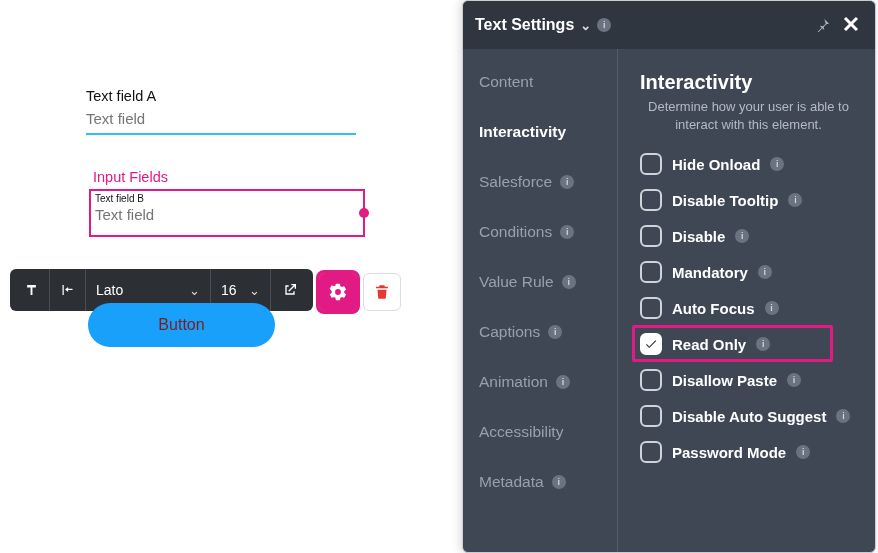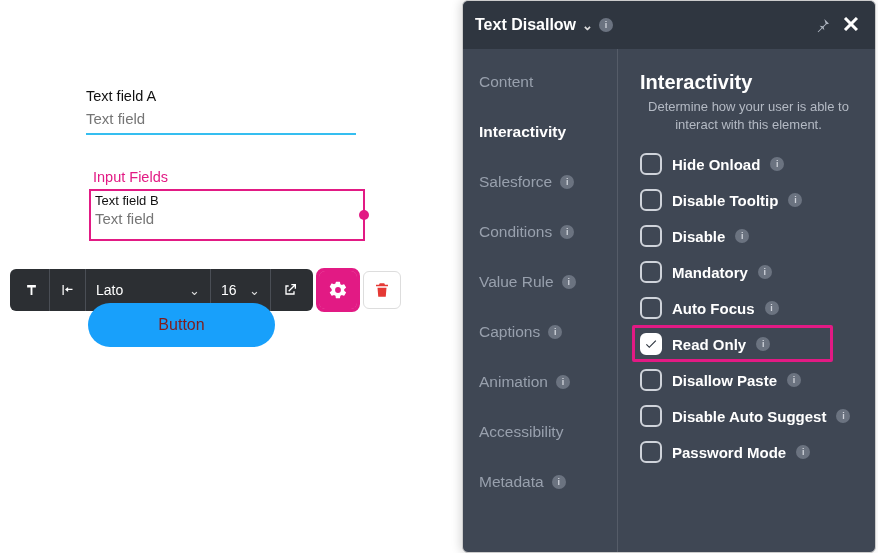--- a/index.html
+++ b/index.html
@@ -39,38 +39,38 @@
     position: relative;
     padding-bottom: 10px;
   }
   .selection-handle {
     position: absolute;
     width: 10px; height: 10px;
     border-radius: 50%;
     background: #E21A84;
     right: -6px; top: 50%; transform: translateY(-50%);
   }
-  .label-b { font-size: 13px; color: #111; margin: 2px 4px 0 4px; }
+  .label-b { font-size: 10px; color: #111; margin: 2px 4px 0 4px; }
   .input-b {
     width: calc(100% - 8px);
     margin: 0 4px;
     font-size: 15px;
     padding: 2px 0 2px 0;
     border: none;
     color: #999;
     background: transparent;
     outline: none;
   }
 
   
   .toolbar {
     position: absolute;
     left: 10px; top: 269px;
     height: 42px;
-    display: flex; align-items: center;
+    display: flex; align-items: flex-end;
     border-radius: 6px;
     overflow: visible;
   }
   .tb-dark {
     background: #2C2F33;
     display: flex; align-items: center;
     border-radius: 6px;
     padding: 0 4px;
     gap: 0;
   }
@@ -278,21 +278,21 @@
       </svg>
     </div>
   </div>
 
   <button class="button-pill">Button</button>
 </div>
 
 <div class="panel">
   <div class="panel-header">
     <div class="panel-title">
-      <span>Text Disallow</span>
+      <span>Text Settings</span>
       <span class="chev">⌄</span>
       <span class="info-dot">i</span>
     </div>
     <div class="spacer"></div>
     <div class="hdr-icon">
       <svg width="16" height="16" viewBox="0 0 24 24">
           <path fill="#aeb5c0" d="M14 3l7 7-4 1-4 4 1 5-3-3-6 6-1-1 6-6-3-3 5 1 4-4z"></path>
         </svg>
     </div>
     <div class="hdr-icon close-icon">✕</div>

